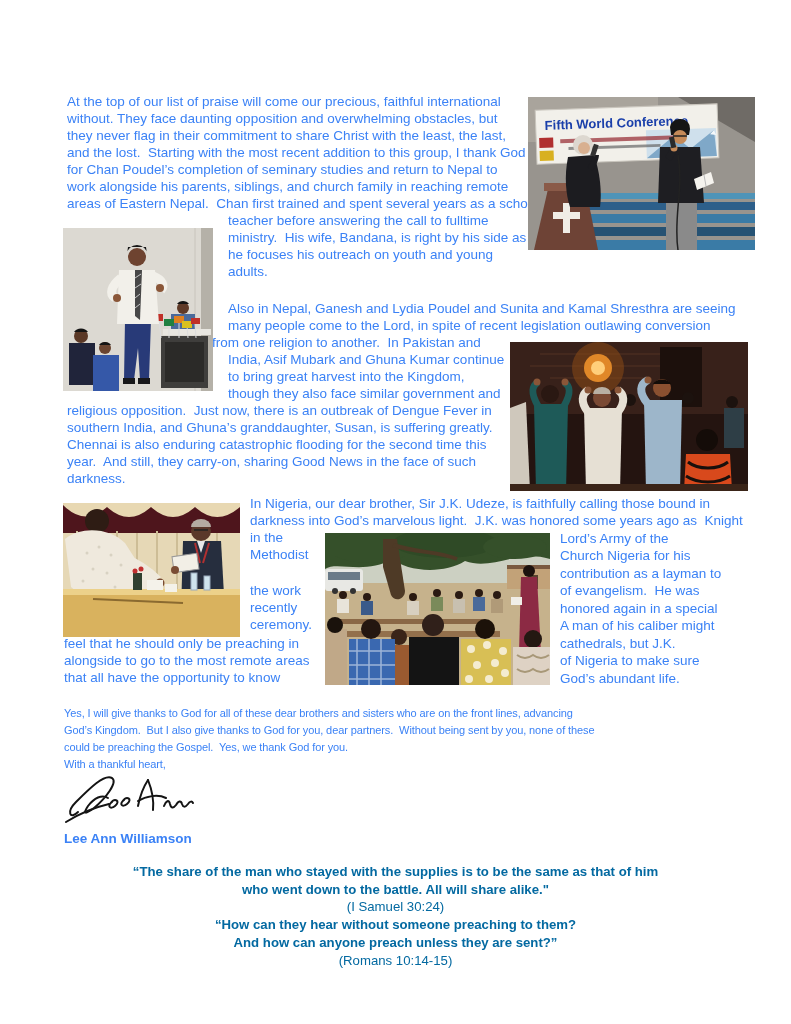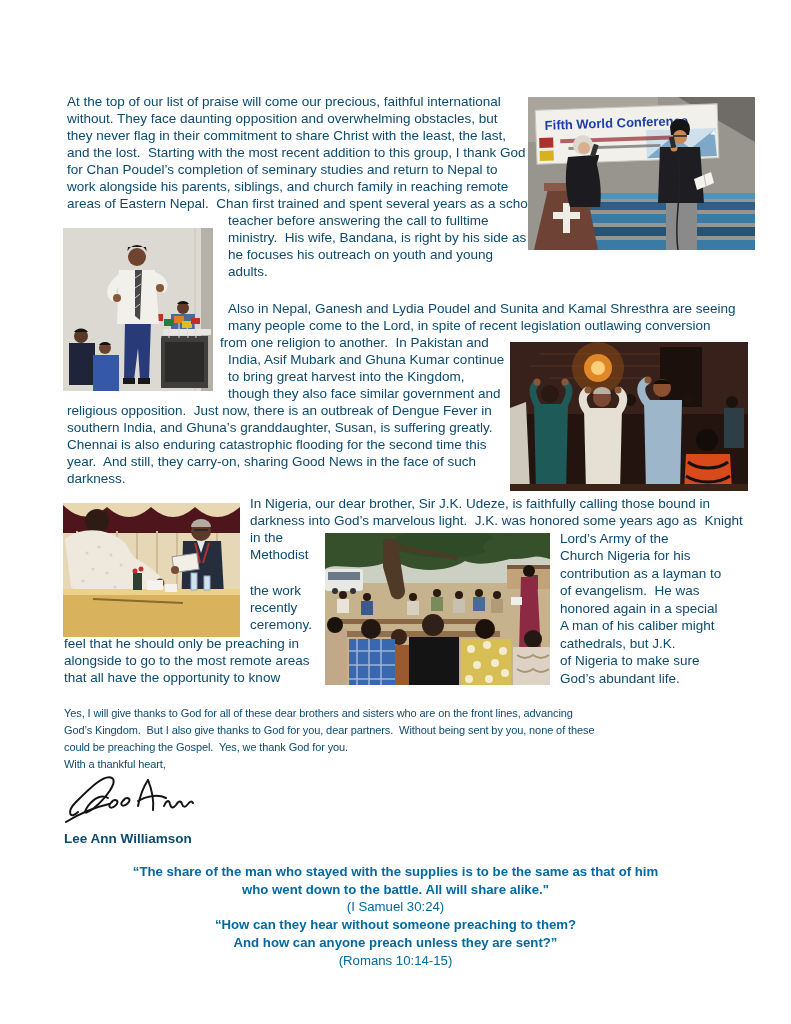--- a/index.html
+++ b/index.html
@@ -1,18 +1,18 @@
 <!DOCTYPE html>
 <html><head>
 <meta charset="utf-8">
 <style>
   html,body{margin:0;padding:0;background:#ffffff;}
   .page{position:relative;width:791px;height:1024px;background:#ffffff;overflow:hidden;
         font-family:"Liberation Sans",sans-serif;color:#1a1a1a;}
-  .ln{position:absolute;font-size:13.5px;line-height:17px;white-space:pre;color:#0c4a6e;}
+  .ln{position:absolute;font-size:13.5px;line-height:17px;white-space:pre;color:#3b82f6;}
   .p4 .ln, .ln.tight{font-size:11px;letter-spacing:-0.1px;}
   .q{position:absolute;left:0;width:791px;text-align:center;font-size:13.2px;white-space:pre;color:#0369a1;}
   .qb{font-weight:bold;}
   .photo{position:absolute;overflow:hidden;}
   .photo svg{display:block;}
   .sig{position:absolute;left:64px;top:768px;width:132px;height:58px;}
 </style>
 </head>
 <body>
 
@@ -28,21 +28,21 @@
     <div class="ln" style="left:67px;top:195px">areas of Eastern Nepal.  Chan first trained and spent several years as a school</div>
     <div class="ln" style="left:228px;top:212px">teacher before answering the call to fulltime</div>
     <div class="ln" style="left:228px;top:229px">ministry.  His wife, Bandana, is right by his side as</div>
     <div class="ln" style="left:228px;top:246px">he focuses his outreach on youth and young</div>
     <div class="ln" style="left:228px;top:263px">adults.</div>
   </div>
 
   <div>
     <div class="ln" style="left:228px;top:300px">Also in Nepal, Ganesh and Lydia Poudel and Sunita and Kamal Shresthra are seeing</div>
     <div class="ln" style="left:228px;top:317px">many people come to the Lord, in spite of recent legislation outlawing conversion</div>
-    <div class="ln" style="left:220px;top:334px">from one religion to another.  In Pakistan and</div>
+    <div class="ln" style="left:212px;top:334px">from one religion to another.  In Pakistan and</div>
     <div class="ln" style="left:228px;top:351px">India, Asif Mubark and Ghuna Kumar continue</div>
     <div class="ln" style="left:228px;top:368px">to bring great harvest into the Kingdom,</div>
     <div class="ln" style="left:228px;top:385px">though they also face similar government and</div>
     <div class="ln" style="left:67px;top:402px">religious opposition.  Just now, there is an outbreak of Dengue Fever in</div>
     <div class="ln" style="left:67px;top:419px">southern India, and Ghuna’s granddaughter, Susan, is suffering greatly.</div>
     <div class="ln" style="left:67px;top:436px">Chennai is also enduring catastrophic flooding for the second time this</div>
     <div class="ln" style="left:67px;top:453px">year.  And still, they carry-on, sharing Good News in the face of such</div>
     <div class="ln" style="left:67px;top:470px">darkness.</div>
   </div>
 

